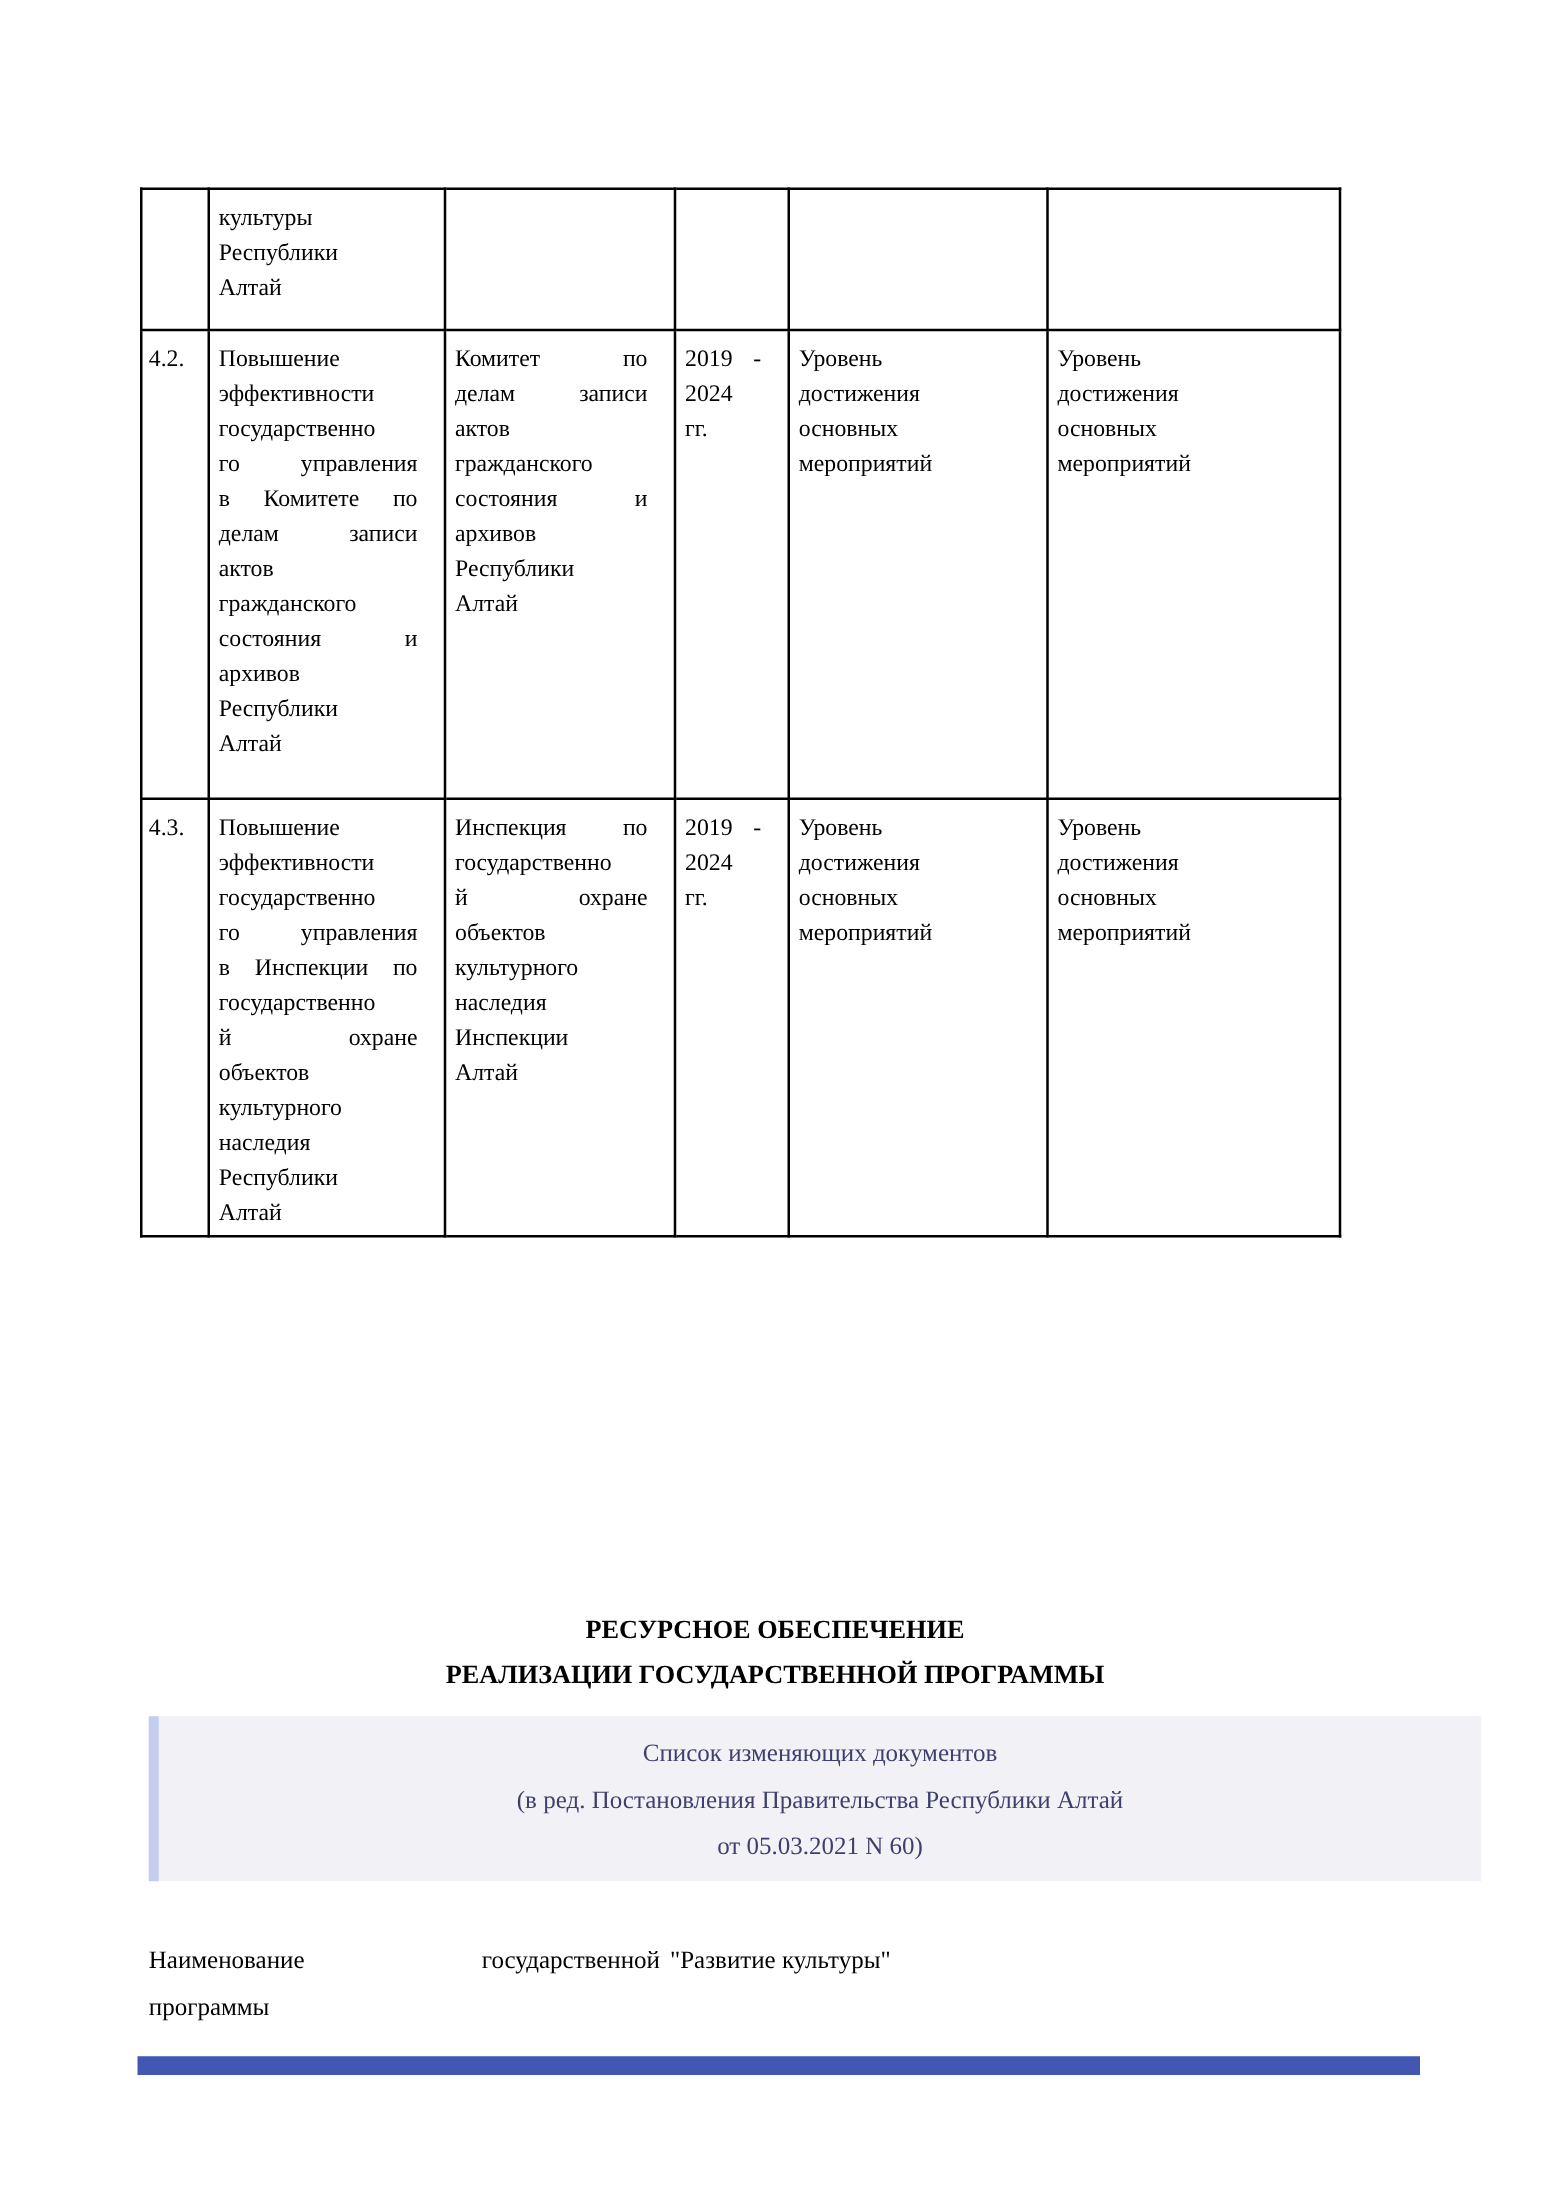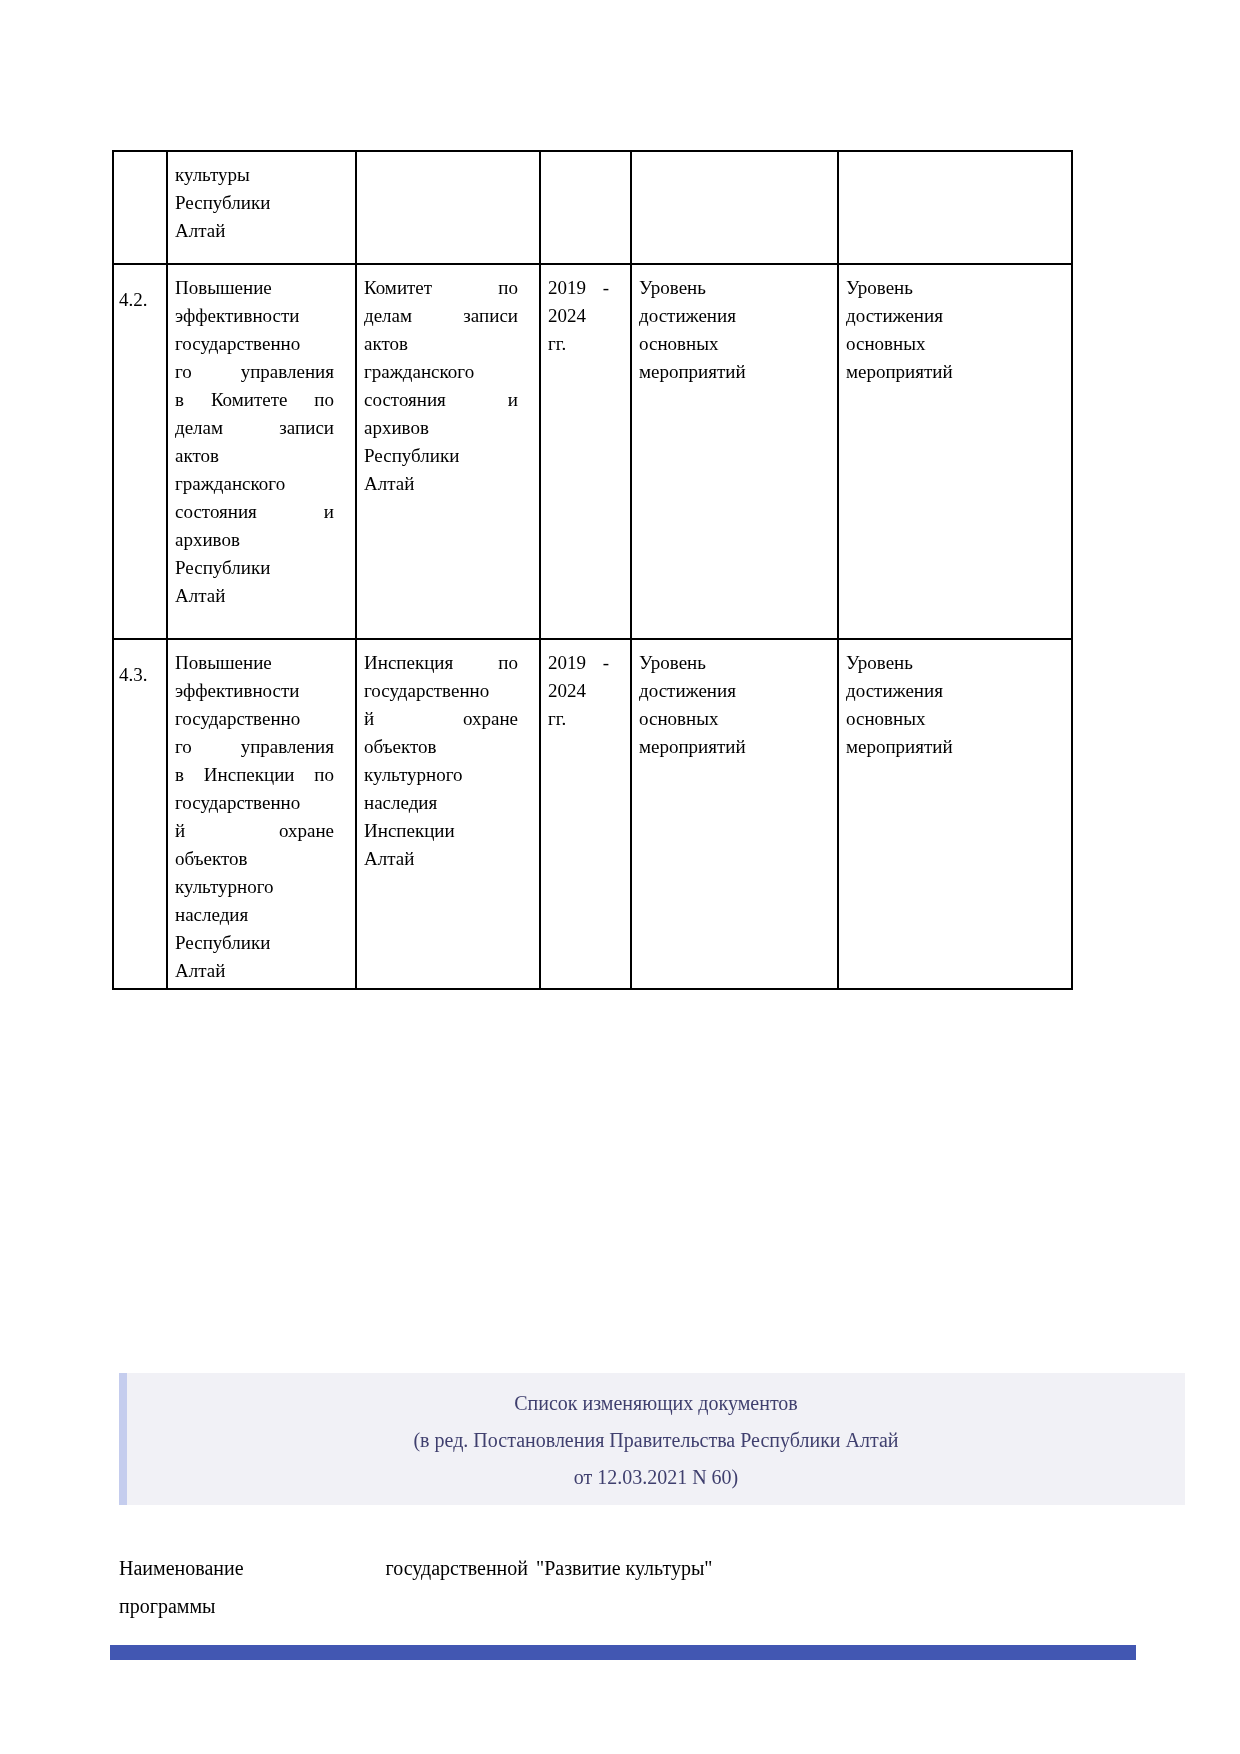--- a/index.html
+++ b/index.html
@@ -27,21 +27,21 @@
     vertical-align: top;
     font-size: 19px;
     line-height: 28px;
     padding: 9px 21px 0 7px;
     white-space: pre-line;
     text-align: justify;
     text-align-last: justify;
     overflow: hidden;
   }
   .doc-table td.num {
-    padding: 21px 2px 0 5px;
+    padding: 9px 2px 0 5px;
     text-align: left;
     text-align-last: left;
   }
   .row-part  { height: 113px; }
   .row-main  { height: 375px; }
   .row-last  { height: 350px; margin-top: 12px; }
 
   
   .annex {
     position: absolute;
@@ -206,24 +206,26 @@
 мероприятий</td>
       <td>Уровень
 достижения
 основных
 мероприятий</td>
     </tr>
   </tbody>
     </table>
 
 
+  <div class="title">РЕСУРСНОЕ ОБЕСПЕЧЕНИЕ
+РЕАЛИЗАЦИИ ГОСУДАРСТВЕННОЙ ПРОГРАММЫ</div>
 
   <div class="amendments">Список изменяющих документов
 (в ред. Постановления Правительства Республики Алтай
-от 12.03.2021 N 60)</div>
+от 05.03.2021 N 60)</div>
 
   <div class="program-name">
     <span class="label">Наименование государственной
 программы</span><span class="value">"Развитие культуры"</span>
   </div>
 
   <div class="bottom-bar"></div>
 
 </div>
 

